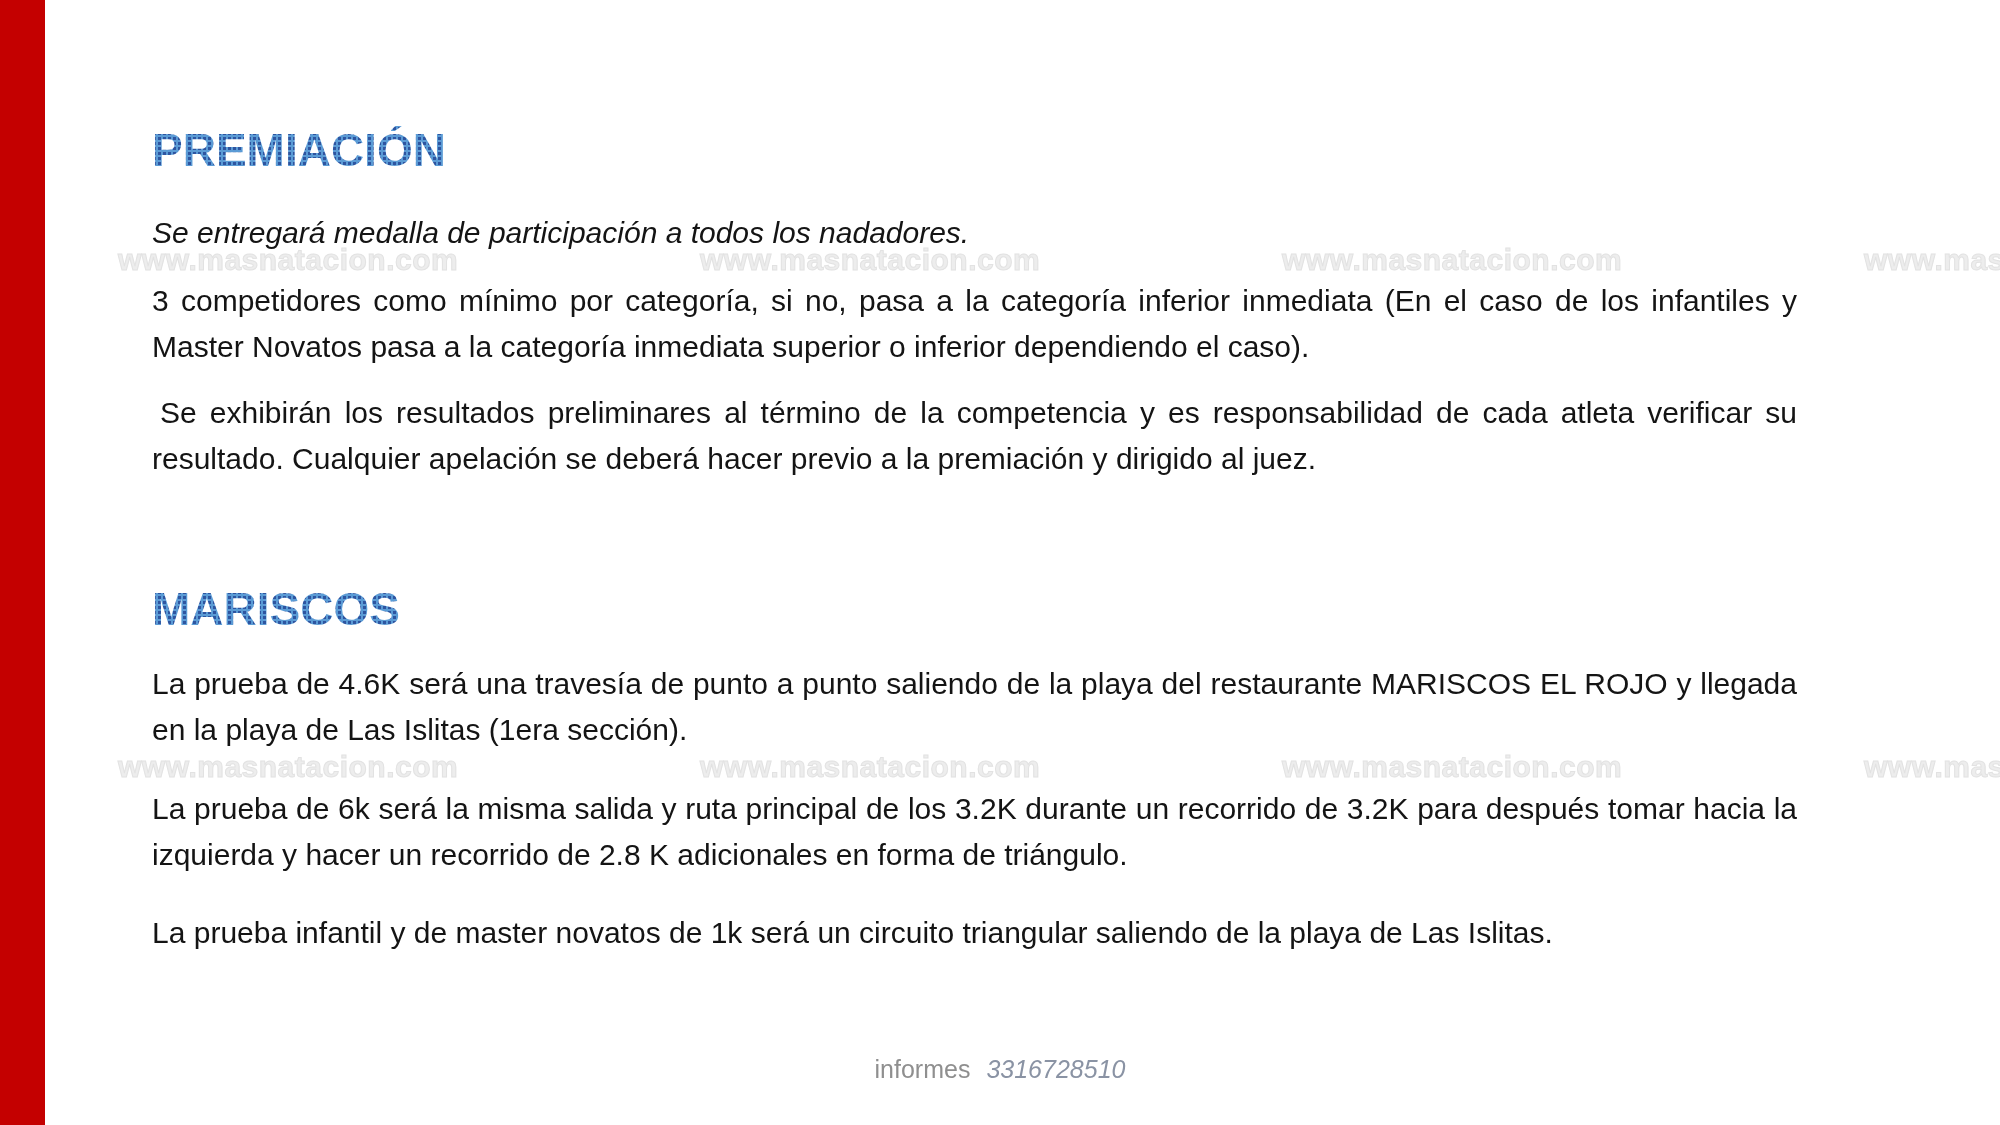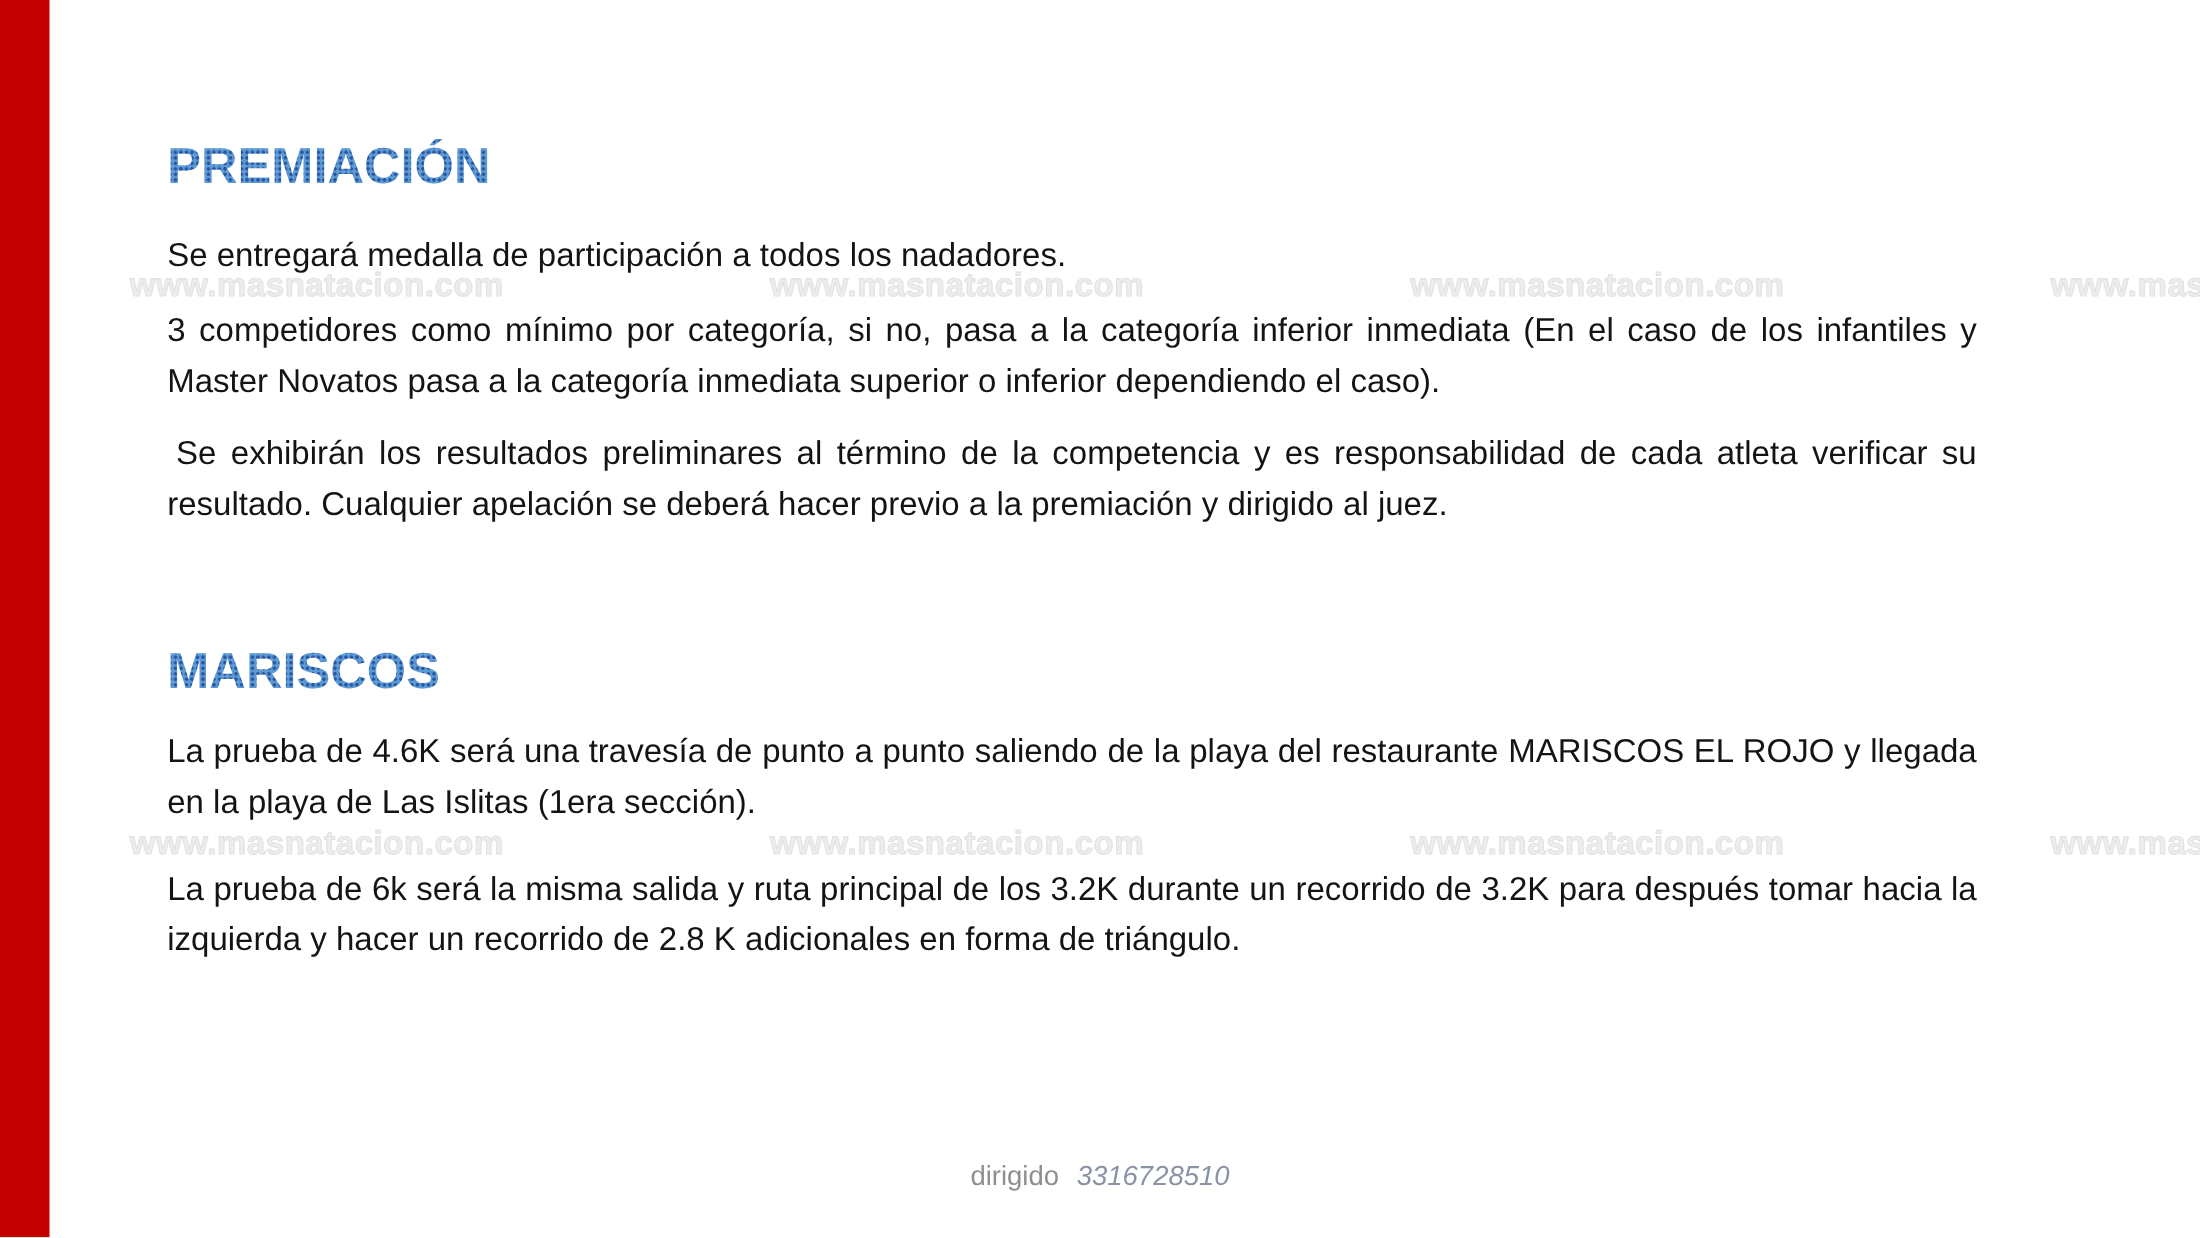--- a/index.html
+++ b/index.html
@@ -76,21 +76,21 @@
   #heading-pruebas{margin-top:103px;}
   .body-par{
     margin:0;
     font-size:30px;
     line-height:46px;
     color:var(--body-color);
     text-align:justify;
   }
   .body-par.single{text-align:left;}
   .body-par.indent{text-indent:8px;}
-  #par-medalla{margin-top:36px;}
+  #par-medalla{margin-top:36px;font-style:italic;}
   #par-competidores{margin-top:22px;}
   #par-resultados{margin-top:20px;}
   #par-32k{margin-top:28px;}
   #par-6k{margin-top:33px;}
   #par-infantil{margin-top:32px;}
   
   .footer{
     position:absolute;
     left:0;top:1055px;
     width:2000px;
@@ -131,20 +131,21 @@
     <p id="par-competidores" class="body-par">3 competidores como mínimo por categoría, si no, pasa a la categoría inferior inmediata (En el caso de los infantiles y Master Novatos pasa a la categoría inmediata superior o inferior dependiendo el caso).</p>
 
     <p id="par-resultados" class="body-par indent">Se exhibirán los resultados preliminares al término de la competencia y es responsabilidad de cada atleta verificar su resultado. Cualquier apelación se deberá hacer previo a la premiación y dirigido al juez.</p>
 
     <h1 id="heading-pruebas" class="section-heading">MARISCOS</h1>
 
     <p id="par-32k" class="body-par">La prueba de 4.6K será una travesía de punto a punto saliendo de la playa del restaurante MARISCOS EL ROJO y llegada en la playa de Las Islitas (1era sección).</p>
 
     <p id="par-6k" class="body-par">La prueba de 6k será la misma salida y ruta principal de los 3.2K durante un recorrido de 3.2K para después tomar hacia la izquierda y hacer un recorrido de 2.8 K adicionales en forma de triángulo.</p>
 
+    <p id="par-infantil" class="body-par single">La prueba infantil y de master novatos de 1k será un circuito triangular saliendo de la playa de Las Islitas.</p>
 
   </div>
 
   <div class="footer">
-    <span>dirigido</span><span class="phone">3316728510</span>
+    <span>informes</span><span class="phone">3316728510</span>
   </div>
 
 </div>
 
 </body></html>

